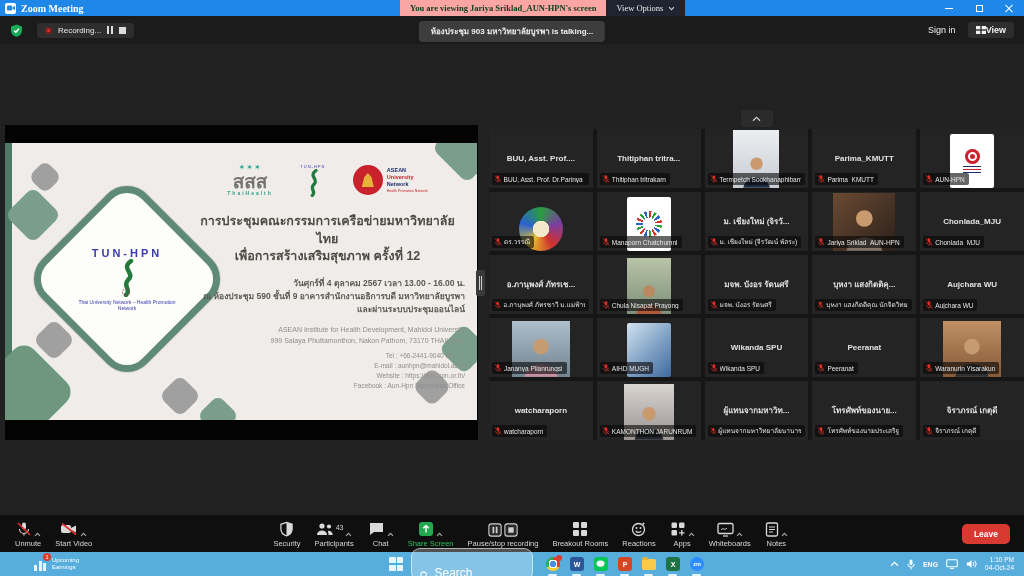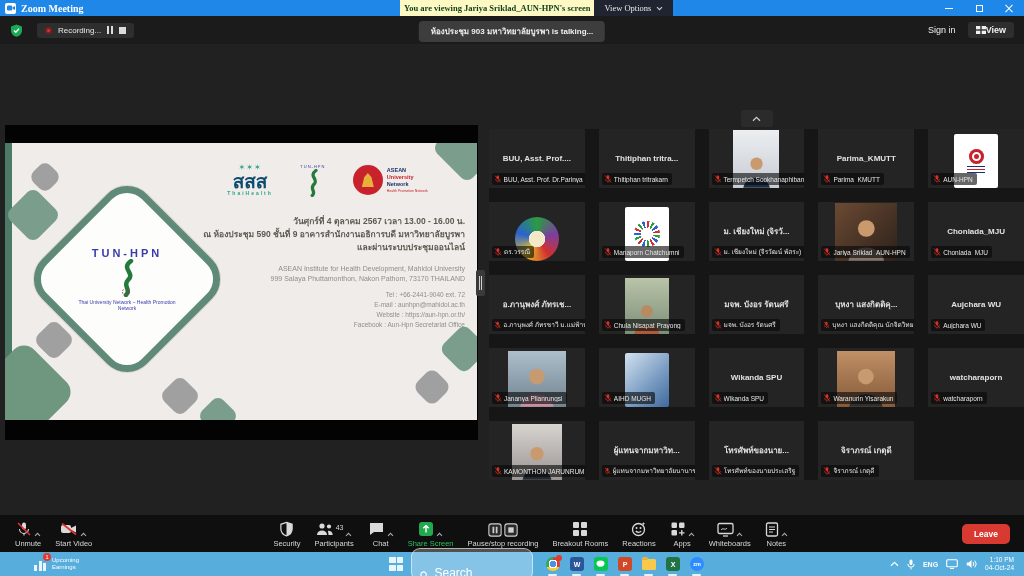--- a/index.html
+++ b/index.html
@@ -7,22 +7,22 @@
     font-family:"Liberation Sans", sans-serif; }
   body { position:relative; }
 
   
   .titlebar { position:absolute; top:0; left:0; right:0; height:16px; background:#1e87e8;
     display:flex; align-items:center; padding-left:5px; color:#fff;font-family:Liberation Serif, serif; }
   .zicon { width:11px; height:11px; border-radius:2px; background:#fff; display:flex;
     align-items:center; justify-content:center; margin-right:5px; }
   .app-title { font-size:10px; font-weight:bold; }
   .banner-wrap { position:absolute; left:400px; top:0; height:16px; display:flex; }
-  .view-banner { background:#fef9c3; color:#063; color:#0b3d1d; font-size:8.5px; font-weight:bold;
-    display:flex; align-items:center; padding:0 4px; }
+  .view-banner { background:#fca5a5; color:#063; color:#0b3d1d; font-size:8.5px; font-weight:bold;
+    display:flex; align-items:center; padding:0 10px; }
   .view-options { background:#1f2430; color:#e8e8e8; font-size:8.5px; display:flex; align-items:center;
     gap:5px; padding:0 10px; cursor:pointer; }
   .wc { position:absolute; right:0; top:0; height:16px; display:flex; }
   .wc > div { width:30px; height:16px; display:flex; align-items:center; justify-content:center; }
   .wc-min i { width:8px; height:1px; background:#fff; display:block; }
   .wc-max i { width:7px; height:7px; border:1px solid #fff; display:block; }
   .wc-close { position:relative; }
   .wc-close i, .wc-close em { position:absolute; width:10px; height:1px; background:#fff; display:block; }
   .wc-close i { transform:rotate(45deg); } .wc-close em { transform:rotate(-45deg); }
 
@@ -54,21 +54,21 @@
     background:#fdfdfc; border:7px solid #5f8a77; border-radius:28px; z-index:2;
     box-shadow:0 0 0 1px #d8d5d0; }
   .badge-in { position:absolute; inset:0; transform:rotate(-45deg); display:flex; flex-direction:column;
     align-items:center; justify-content:center; text-align:center; }
   .badge-top { font-size:11px; font-weight:bold; letter-spacing:3px; color:#3a3aad; }
   .badge-cap { font-size:5px; color:#3a3aad; width:100px; margin-top:2px; line-height:1.3; }
   .slide-content { position:absolute; left:185px; right:12px; top:0; bottom:0; z-index:3; }
   .logos { margin-top:13px; display:flex; justify-content:center; align-items:center; gap:20px; height:48px; }
   .th-logo { text-align:center; line-height:1; }
   .th-stars { font-size:8px; letter-spacing:1px; }
-  .th-text { font-size:19px; font-weight:bold; color:#0c4a6e; line-height:1; }
+  .th-text { font-size:19px; font-weight:bold; color:#737373; line-height:1; }
   .th-sub { font-size:5px; letter-spacing:2px; color:#2ba38a; font-weight:bold; }
   .tun-logo { width:40px; height:44px; display:flex; flex-direction:column; align-items:center; justify-content:center; }
   .tun-arc { font-size:4px; color:#3a3aad; letter-spacing:1px; }
   .asean-logo { display:flex; align-items:center; gap:4px; }
   .asean-circ { width:30px; height:30px; border-radius:50%; background:#c8232c; display:flex; align-items:center; justify-content:center; }
   .asean-circ i { width:12px; height:14px; background:#e8b23a; display:block;
     clip-path:polygon(50% 0,80% 30%,100% 100%,0 100%,20% 30%); }
   .asean-txt { display:flex; flex-direction:column; gap:1px; }
   .asean-txt b { font-size:5.5px; line-height:1.1; }
   .asean-sub { font-size:3.5px; color:#c8232c; margin-top:1px; }
@@ -79,21 +79,21 @@
 
   
   .sep-handle { position:absolute; left:476px; top:226px; width:9px; height:26px; background:#3a3a3a;
     border-radius:2px; display:flex; align-items:center; justify-content:center; gap:1px; cursor:col-resize; }
   .sep-handle i { width:1px; height:14px; background:#cfcfcf; display:block; }
 
   
   .gallery { position:absolute; left:489px; top:66px; width:535px; }
   .collapse-btn { width:32px; height:17px; background:#2b2b2b; border-radius:3px; margin:0 auto;
     display:flex; align-items:center; justify-content:center; cursor:pointer; }
-  .tiles { margin-top:2px; display:grid; grid-template-columns:repeat(5,1fr); gap:14px; background:#161616; }
+  .tiles { margin-top:2px; display:grid; grid-template-columns:repeat(5,1fr); gap:4px; background:#161616; }
   .tile { position:relative; height:59px; background:#242424; overflow:hidden;
     display:flex; align-items:flex-end; justify-content:center; }
   .cname { position:absolute; inset:0; display:flex; align-items:center; justify-content:center;
     font-size:8px; font-weight:bold; color:#e2e2e2; padding:0 6px; text-align:center; }
   .nlabel { position:absolute; left:3px; bottom:3px; max-width:97px; display:flex; align-items:center;
     gap:2px; background:rgba(8,8,8,.62); border-radius:2px; padding:1px 4px 1px 2px; }
   .nlabel span { font-size:6.5px; color:#e6e6e6; white-space:nowrap; overflow:hidden; }
   .ph { display:flex; align-items:flex-end; justify-content:center; overflow:hidden; }
   .card { width:44px; height:54px; background:#fff; border-radius:2px; display:flex; flex-direction:column;
     align-items:center; justify-content:center; gap:2px; }
@@ -269,20 +269,24 @@
                 <i></i>
               </div>
             <div class="asean-txt">
               <b style="color:#1c2f6e">ASEAN</b>
               <b style="color:#c8232c">University</b>
               <b style="color:#1c2f6e">Network</b>
               <span class="asean-sub">Health Promotion Network</span>
             </div>
           </div>
         </div>
+        <div class="s-title">
+          <div>การประชุมคณะกรรมการเครือข่ายมหาวิทยาลัยไทย</div>
+          <div>เพื่อการสร้างเสริมสุขภาพ ครั้งที่ 12</div>
+        </div>
         <div class="s-date">
           <div>วันศุกร์ที่ 4 ตุลาคม 2567 เวลา 13.00 - 16.00 น.</div>
           <div>ณ ห้องประชุม 590 ชั้นที่ 9 อาคารสำนักงานอธิการบดี มหาวิทยาลัยบูรพา</div>
           <div>และผ่านระบบประชุมออนไลน์</div>
         </div>
         <div class="s-org">
           <div>ASEAN Institute for Health Development, Mahidol University</div>
           <div>999 Salaya Phuttamonthon, Nakon Pathom, 73170 THAILAND</div>
         </div>
         <div class="s-contact">
@@ -543,20 +547,32 @@
         <div class="tile">
           <span class="cname">Wikanda  SPU</span>
           <span class="nlabel">
             <svg width="8" height="10" viewBox="0 0 12 13">
   <rect x="4" y="1" width="4" height="6" rx="2" fill="#d93025"></rect>
   <path d="M2.3 6.3a3.7 3.7 0 0 0 7.4 0" fill="none" stroke="#d93025" stroke-width="1"></path>
   <line x1="6" y1="10" x2="6" y2="12" stroke="#d93025" stroke-width="1"></line>
   <line x1="1.5" y1="1" x2="10.5" y2="11.5" stroke="#d93025" stroke-width="1.2"></line>
             </svg>
             <span>Wikanda  SPU</span>
+          </span>
+        </div>
+        <div class="tile">
+          <span class="cname">Peeranat</span>
+          <span class="nlabel">
+            <svg width="8" height="10" viewBox="0 0 12 13">
+  <rect x="4" y="1" width="4" height="6" rx="2" fill="#d93025"></rect>
+  <path d="M2.3 6.3a3.7 3.7 0 0 0 7.4 0" fill="none" stroke="#d93025" stroke-width="1"></path>
+  <line x1="6" y1="10" x2="6" y2="12" stroke="#d93025" stroke-width="1"></line>
+  <line x1="1.5" y1="1" x2="10.5" y2="11.5" stroke="#d93025" stroke-width="1.2"></line>
+            </svg>
+            <span>Peeranat</span>
           </span>
         </div>
         <div class="tile">
           <div class="ph" style="width:58px;height:56px;background:linear-gradient(180deg,#c09066,#845a38)">
       <svg viewBox="0 0 40 42" style="width:72%">
               <circle cx="20" cy="13" r="7.5" fill="#c79b72"></circle>
       <path d="M4 42 C7 26 33 26 36 42 Z" fill="#2f2f2f"></path>
             </svg>
           </div>
           <span class="nlabel">

